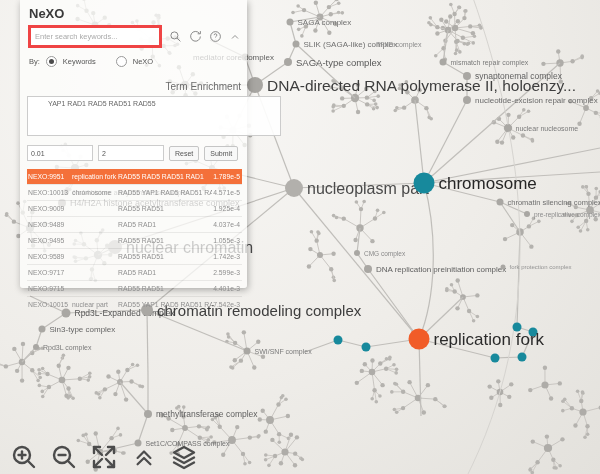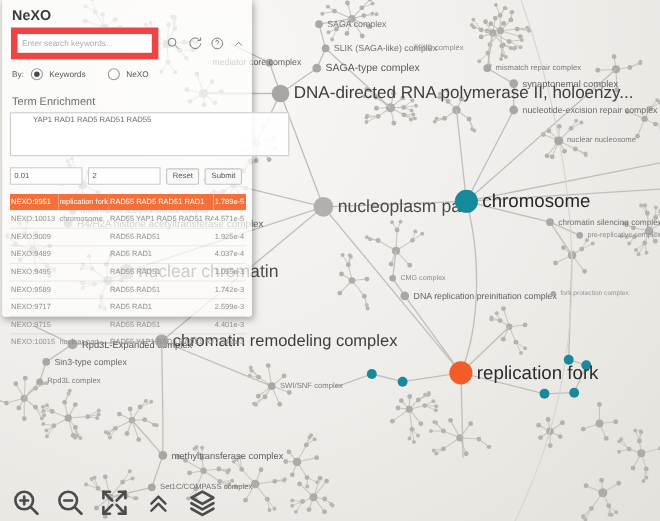--- a/index.html
+++ b/index.html
@@ -4,40 +4,40 @@
 <style>
   html,body{margin:0;padding:0;}
   body{
     width:600px;height:474px;overflow:hidden;position:relative;
     font-family:"Liberation Sans","DejaVu Sans",sans-serif;
     background:radial-gradient(ellipse at 30% 15%, #f9f8f6 0%, #efede9 55%, #e3e1dc 100%);
   }
   #net{position:absolute;left:0;top:0;z-index:1;}
   
   .panel{
-    position:absolute;left:2px;top:0;width:227px;height:288px;z-index:10;
+    position:absolute;left:20px;top:0;width:227px;height:288px;z-index:10;
     background:rgba(253,253,252,0.72);
     box-shadow:1px 2px 7px rgba(0,0,0,0.3);
     border-radius:0 0 3px 3px;
     box-sizing:border-box;padding:5px 6px 0 6px;
   }
   .panel-title{font-size:13px;font-weight:bold;color:#3a3a3a;margin:1px 0 4px 3px;}
   .search-row{display:flex;align-items:center;gap:7px;margin-left:2px;}
   .search-input{
-    width:138px;height:15px;font-size:7.5px;color:#555;border:6px solid #ef4444;
+    width:138px;height:15px;font-size:7.5px;color:#555;border:3px solid #ef4444;
     background:rgba(255,255,255,0.92);padding:1px 4px;outline:none;font-family:inherit;
   }
   .search-input::placeholder{color:#aaa;}
   .pico{width:14px;height:14px;display:inline-flex;align-items:center;justify-content:center;cursor:pointer;}
   .pico svg{stroke:#777;fill:none;stroke-width:1.6;}
   .by-row{display:flex;align-items:center;gap:6px;margin:8px 0 0 3px;font-size:7.5px;color:#555;text-align:right;}
   .radio{width:9px;height:9px;border:1px solid #999;border-radius:50%;background:#fff;position:relative;display:inline-block;}
   .radio.sel::after{content:"";position:absolute;left:2px;top:2px;width:5px;height:5px;border-radius:50%;background:#4a4a4a;}
   .radio-lab{margin-right:14px;}
-  .te-heading{font-size:10px;color:#6b6b6b;margin:14px 0 4px 3px;}
+  .te-heading{font-size:10px;color:#6b6b6b;margin:14px 0 4px 3px;text-align:right;}
   .te-text{
     width:212px;height:32px;resize:none;font-size:7px;color:#666;border:1px solid #ccc;
     background:rgba(255,255,255,0.9);padding:3px 20px;outline:none;font-family:inherit;margin-left:1px;
   }
   .num-row{display:flex;align-items:center;gap:5px;margin:5px 0 0 1px;}
   .num-input{width:58px;height:12px;font-size:7px;color:#555;border:1px solid #ccc;background:rgba(255,255,255,0.9);padding:1px 3px;font-family:inherit;}
   .pbtn{
     font-size:7px;color:#555;background:rgba(248,248,248,0.95);border:1px solid #c5c5c5;
     border-radius:2px;padding:3px 5px;font-family:inherit;cursor:pointer;
   }

